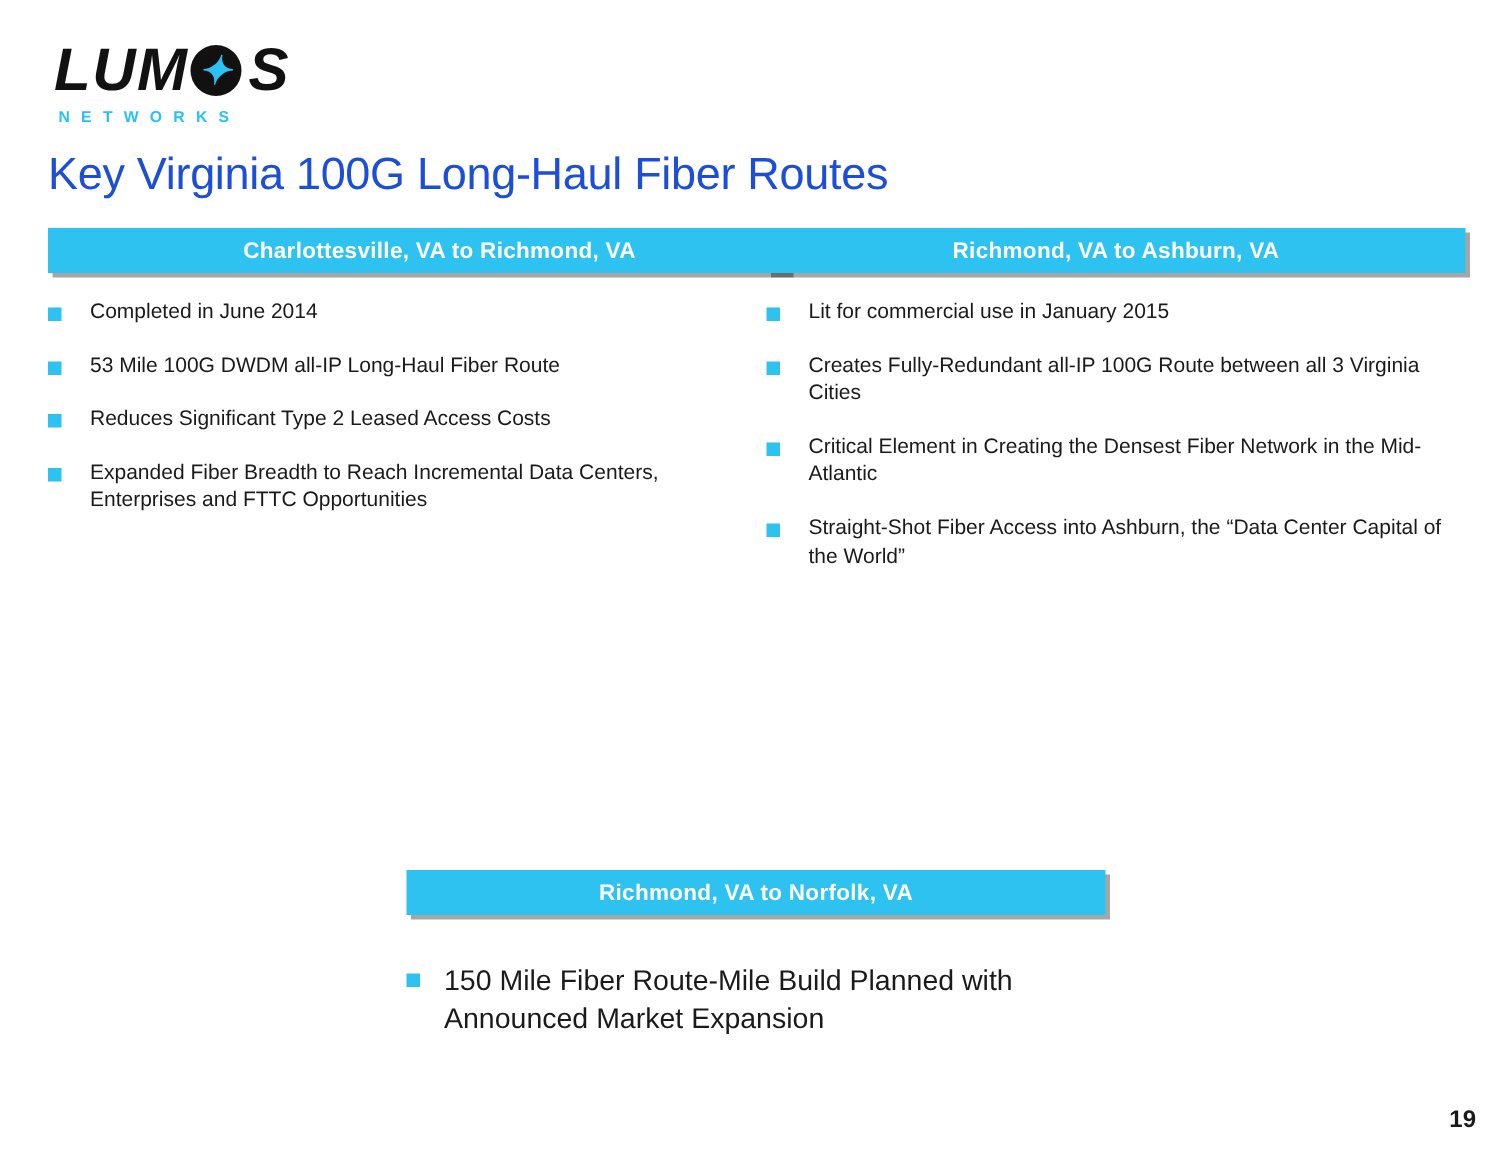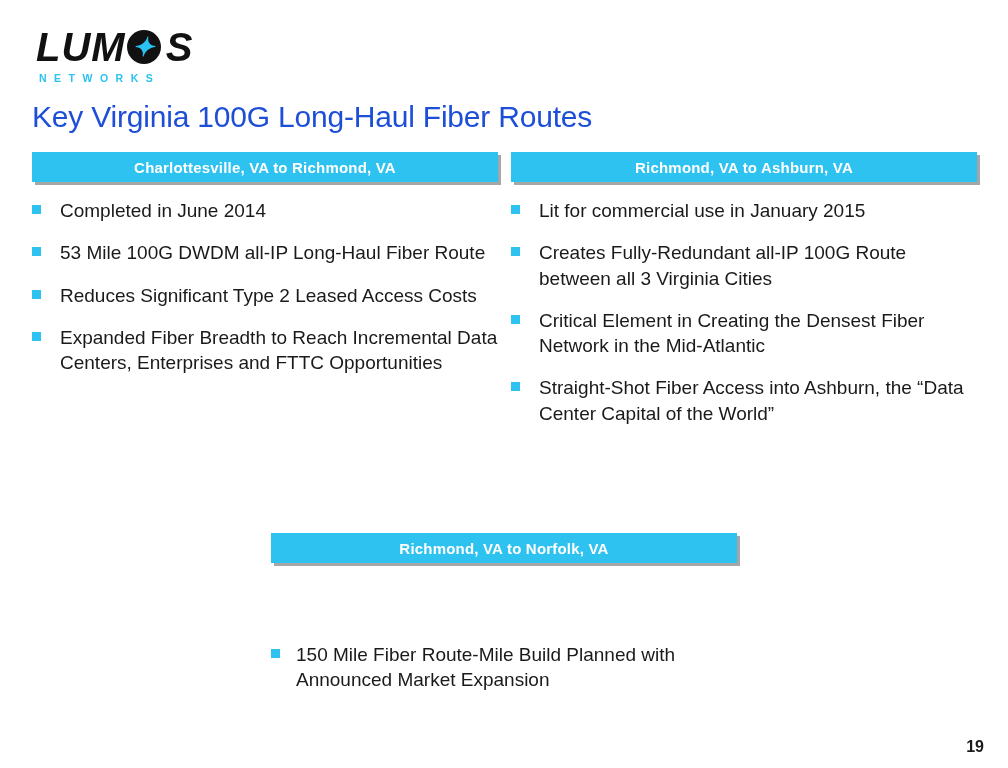--- a/index.html
+++ b/index.html
@@ -88,28 +88,28 @@
     color: #ffffff;
     font-weight: bold;
     font-size: 15px;
     display: flex;
     align-items: center;
     justify-content: center;
     height: 30px;
     box-shadow: 3px 3px 0 rgba(0,0,0,0.35);
     letter-spacing: 0.2px;
   }
-  #banner-left  { left: 32px;  top: 152px; width: 466px; }
+  #banner-left  { left: 32px;  top: 152px; width: 466px; padding-left: 28px; }
   #banner-right { left: 511px; top: 152px; width: 466px; }
-  #banner-bottom{ left: 271px; top: 533px; width: 466px; }
+  #banner-bottom{ left: 271px; top: 580px; width: 466px; }
 
   
   .col {
     position: absolute;
-    font-size: 19px;
+    font-size: 14px;
     color: #1a1a1a;
     line-height: 1.33;
   }
   #col-left   { left: 32px;  top: 198px; width: 470px; }
   #col-right  { left: 511px; top: 198px; width: 470px; }
   #col-bottom { left: 271px; top: 598px; width: 470px; }
 
   .bullet {
     display: flex;
     align-items: flex-start;

